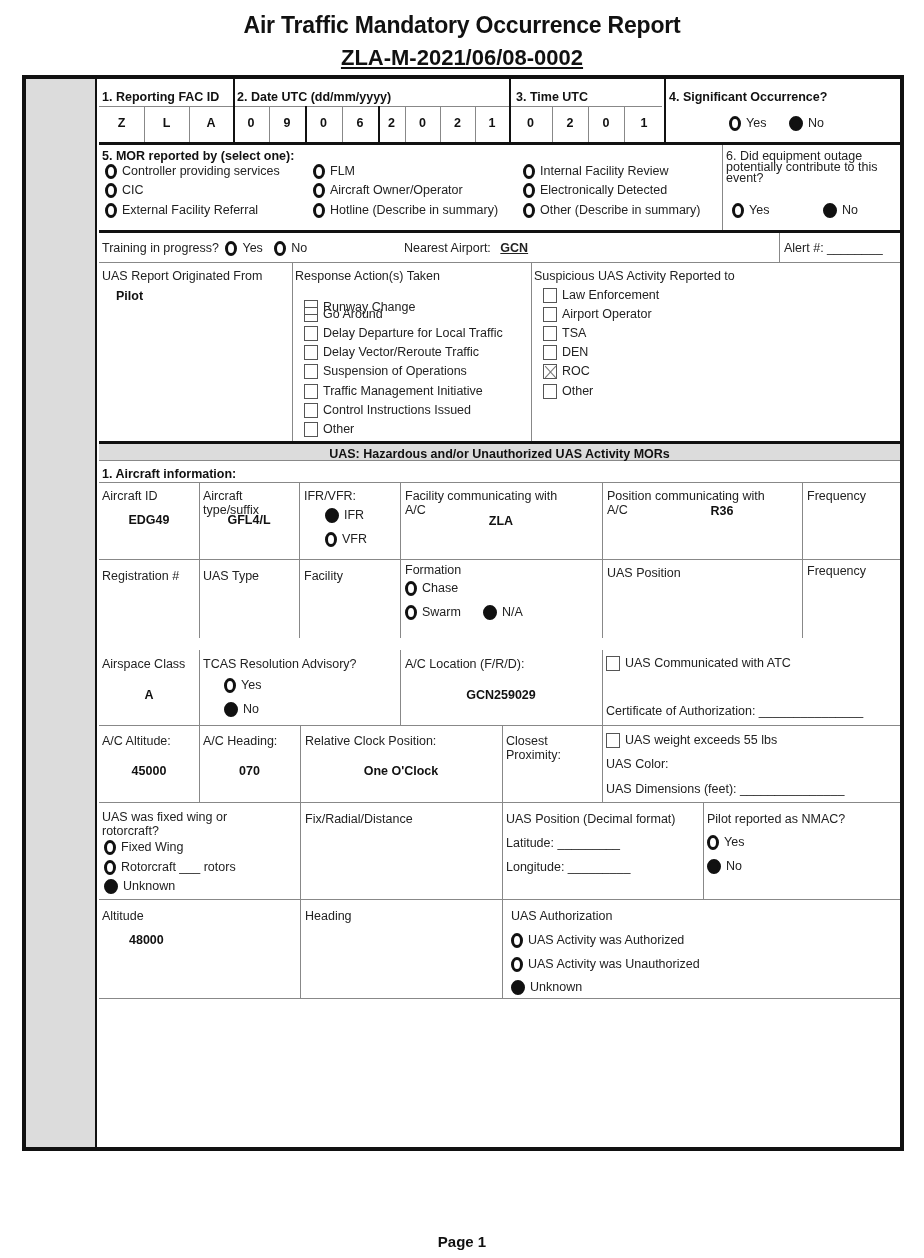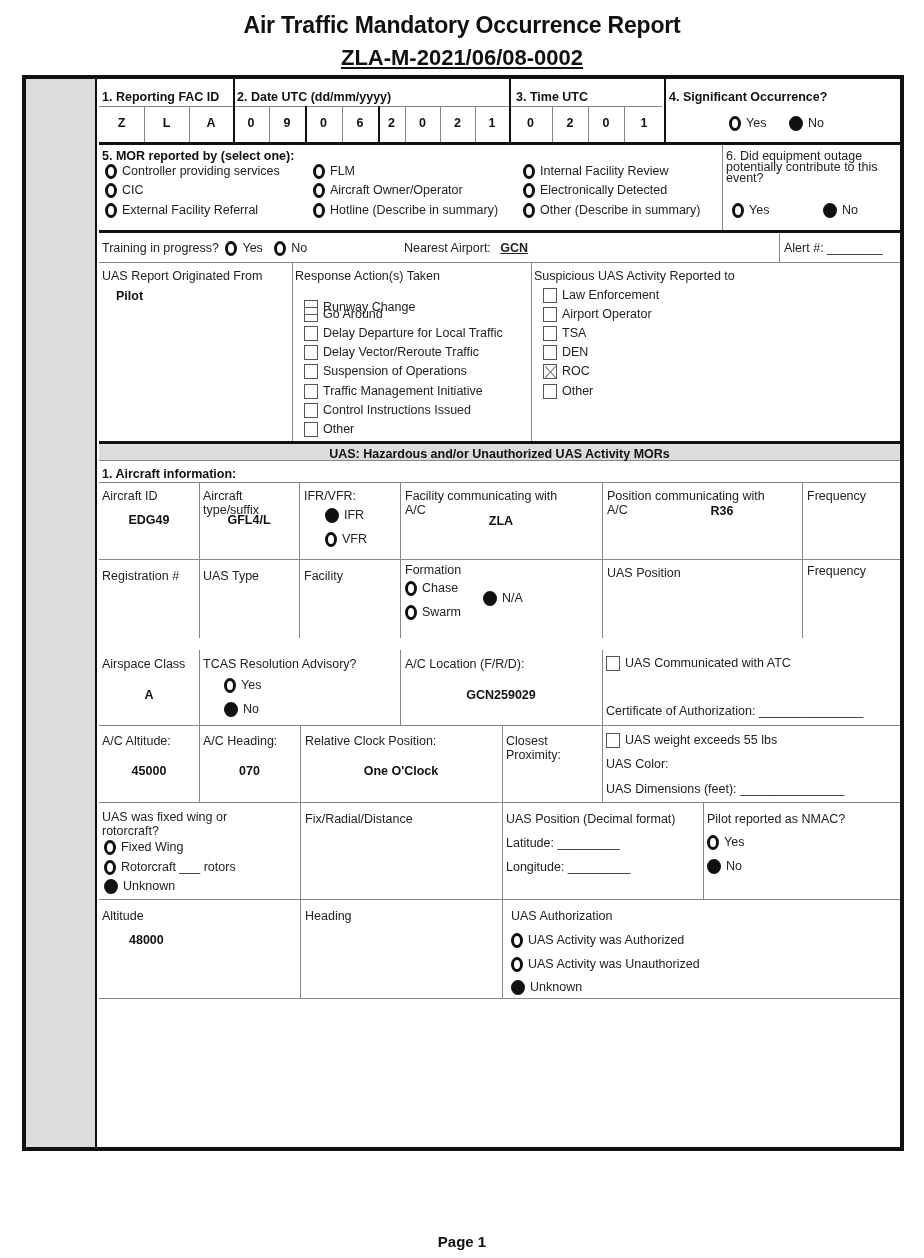--- a/index.html
+++ b/index.html
@@ -168,21 +168,21 @@
       <div class="lbl" style="left:508px;top:6px;width:160px;">Position communicating with A/C</div>
       <div class="val" style="left:503px;width:200px;top:21px;margin-left:20px;">R36</div>
       <div class="lbl" style="left:708px;top:6px;">Frequency</div>
 
       <div class="lbl" style="left:3px;top:86px;">Registration #</div>
       <div class="lbl" style="left:104px;top:86px;text-align:right;">UAS Type</div>
       <div class="lbl" style="left:205px;top:86px;">Facility</div>
       <div class="lbl" style="left:306px;top:80px;">Formation</div>
       <div class="opt" style="left:306px;top:97px;"><span class="radio"></span><span>Chase</span></div>
       <div class="opt" style="left:306px;top:121px;"><span class="radio"></span><span>Swarm</span></div>
-      <div class="opt" style="left:384px;top:107px;"><span class="radio on"></span><span>N/A</span></div>
+      <div class="opt" style="left:384px;top:121px;"><span class="radio on"></span><span>N/A</span></div>
       <div class="lbl" style="left:508px;top:83px;">UAS Position</div>
       <div class="lbl" style="left:708px;top:81px;">Frequency</div>
     </div>
 
 
     <div class="sec" style="top:571px;height:75px;">
       <div class="vl" style="left:100px;top:0;height:75px;"></div>
       <div class="vl" style="left:301px;top:0;height:75px;"></div>
       <div class="vl" style="left:503px;top:0;height:75px;"></div>
       <div class="lbl" style="left:3px;top:7px;">Airspace Class</div>

